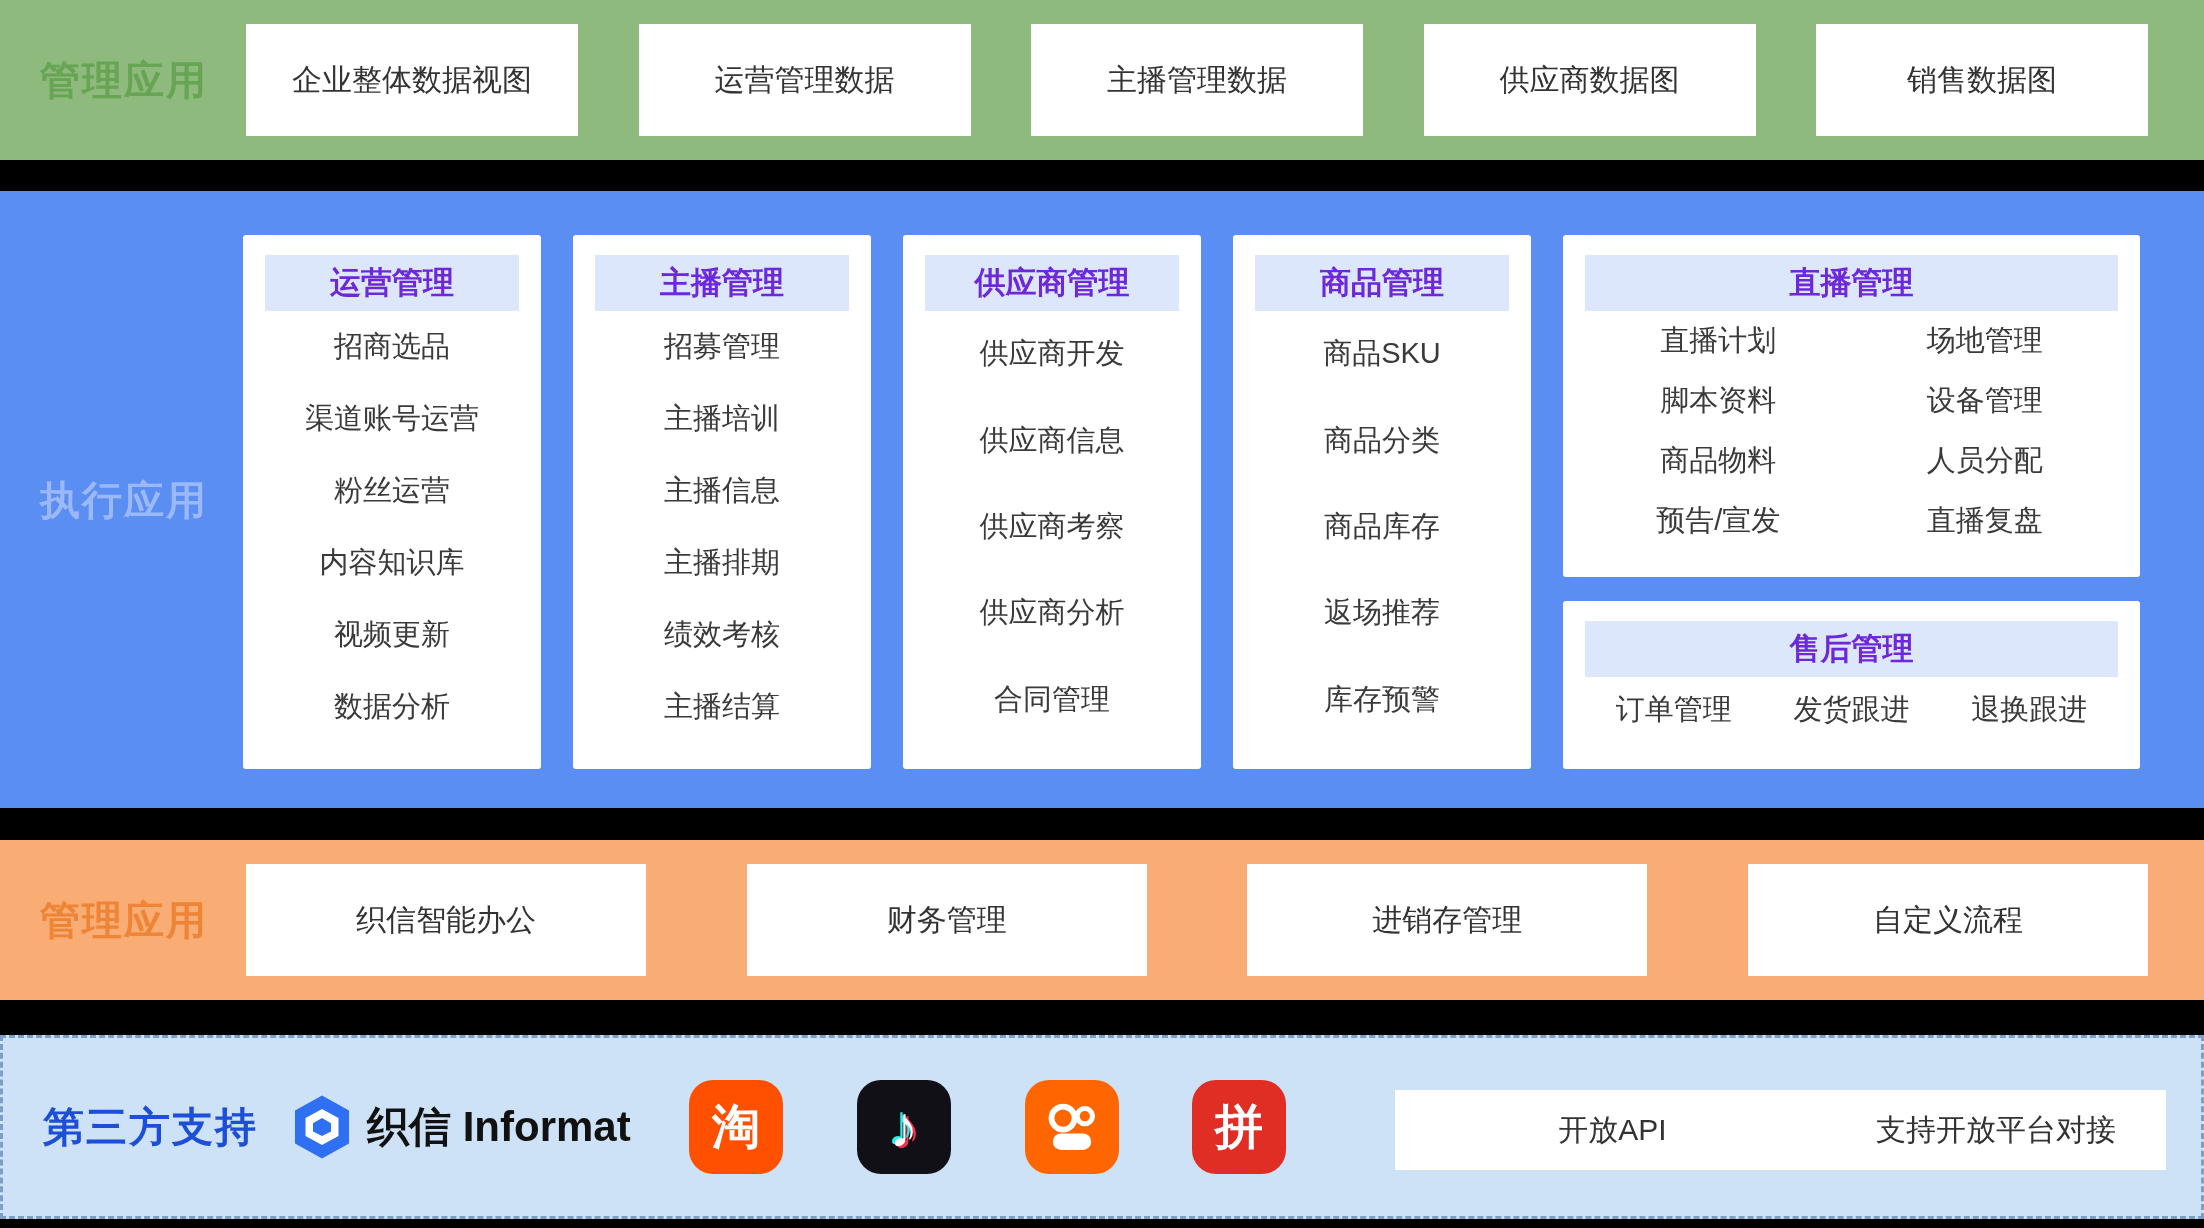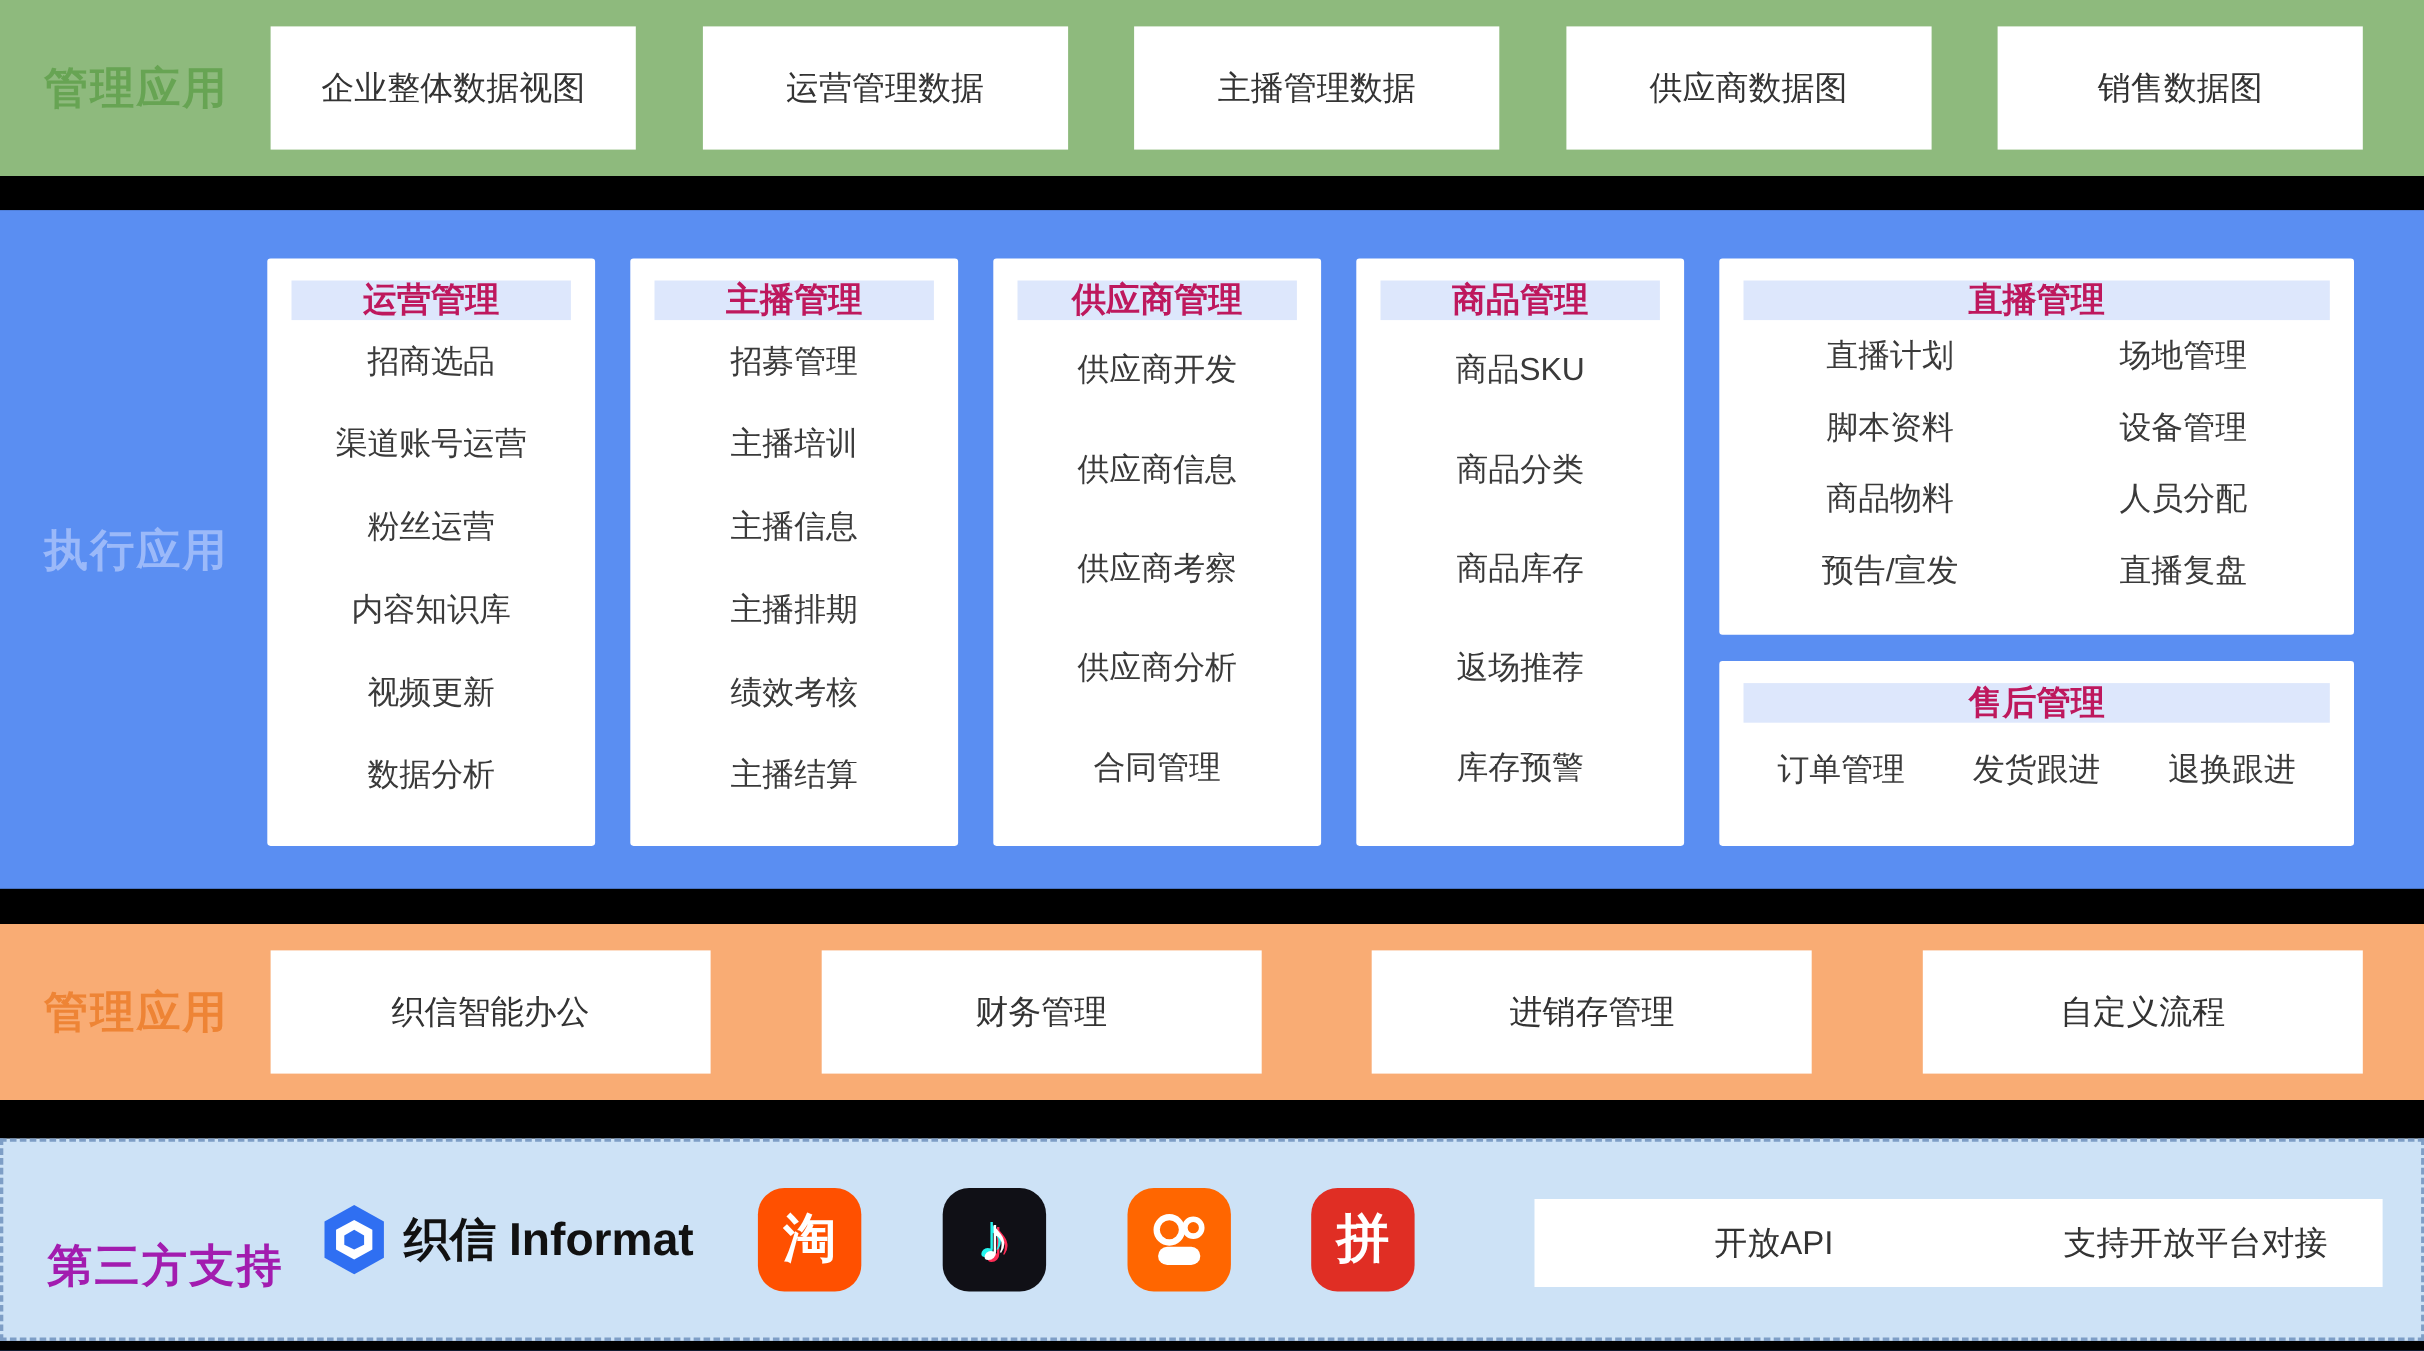--- a/index.html
+++ b/index.html
@@ -16,21 +16,21 @@
   .band-orange { height:160px; background:#f9ac74; margin-bottom:35px; }
   .band-third  { height:184px; background:#cde2f6; border:3px dashed #7e9ec6; }
 
   .band-label {
     position:absolute; left:40px; top:50%; transform:translateY(-50%);
     font-size:40px; font-weight:bold; letter-spacing:2px; white-space:nowrap;
   }
   .band-green  .band-label { color:#67a453; }
   .band-blue   .band-label { color:#9bb9f9; }
   .band-orange .band-label { color:#ee8435; }
-  .band-third  .band-label { color:#a21caf; font-weight:600; font-size:41px;margin-top:24px; }
+  .band-third  .band-label { color:#1d4ed8; font-weight:600; font-size:41px; }
 
   .box-row {
     position:absolute; left:246px; right:56px; top:50%; transform:translateY(-50%);
     display:flex; justify-content:space-between;
   }
   .white-box {
     background:#fff; height:112px;
     display:flex; align-items:center; justify-content:center;
     font-size:30px; color:#333; white-space:nowrap;
   }
@@ -45,23 +45,23 @@
   .card {
     background:#fff; border-radius:3px;
     display:flex; flex-direction:column;
     padding:20px 22px 26px; box-sizing:border-box;
   }
   .card-small { width:298px; flex:none; }
   .right-col { flex:1; display:flex; flex-direction:column; gap:24px; }
   .card-live  { flex:none; height:342px; }
   .card-after { flex:1; }
   .card-header {
-    background:#dde7fc; height:36px; flex:none;
-    display:flex; align-items:center; justify-content:center;
-    font-size:31px; font-weight:bold; color:#be185d; white-space:nowrap;
+    background:#dde7fc; height:56px; flex:none;
+    display:flex; align-items:center; justify-content:center;
+    font-size:31px; font-weight:bold; color:#6d28d9; white-space:nowrap;
   }
   .card-items {
     flex:1; display:flex; flex-direction:column;
     justify-content:space-around; align-items:center;
   }
   .card-item { font-size:29px; color:#3a3a3a; white-space:nowrap; }
   .live-grid {
     flex:1; display:grid; grid-template-columns:1fr 1fr;
     align-content:space-around; justify-items:center;
   }

